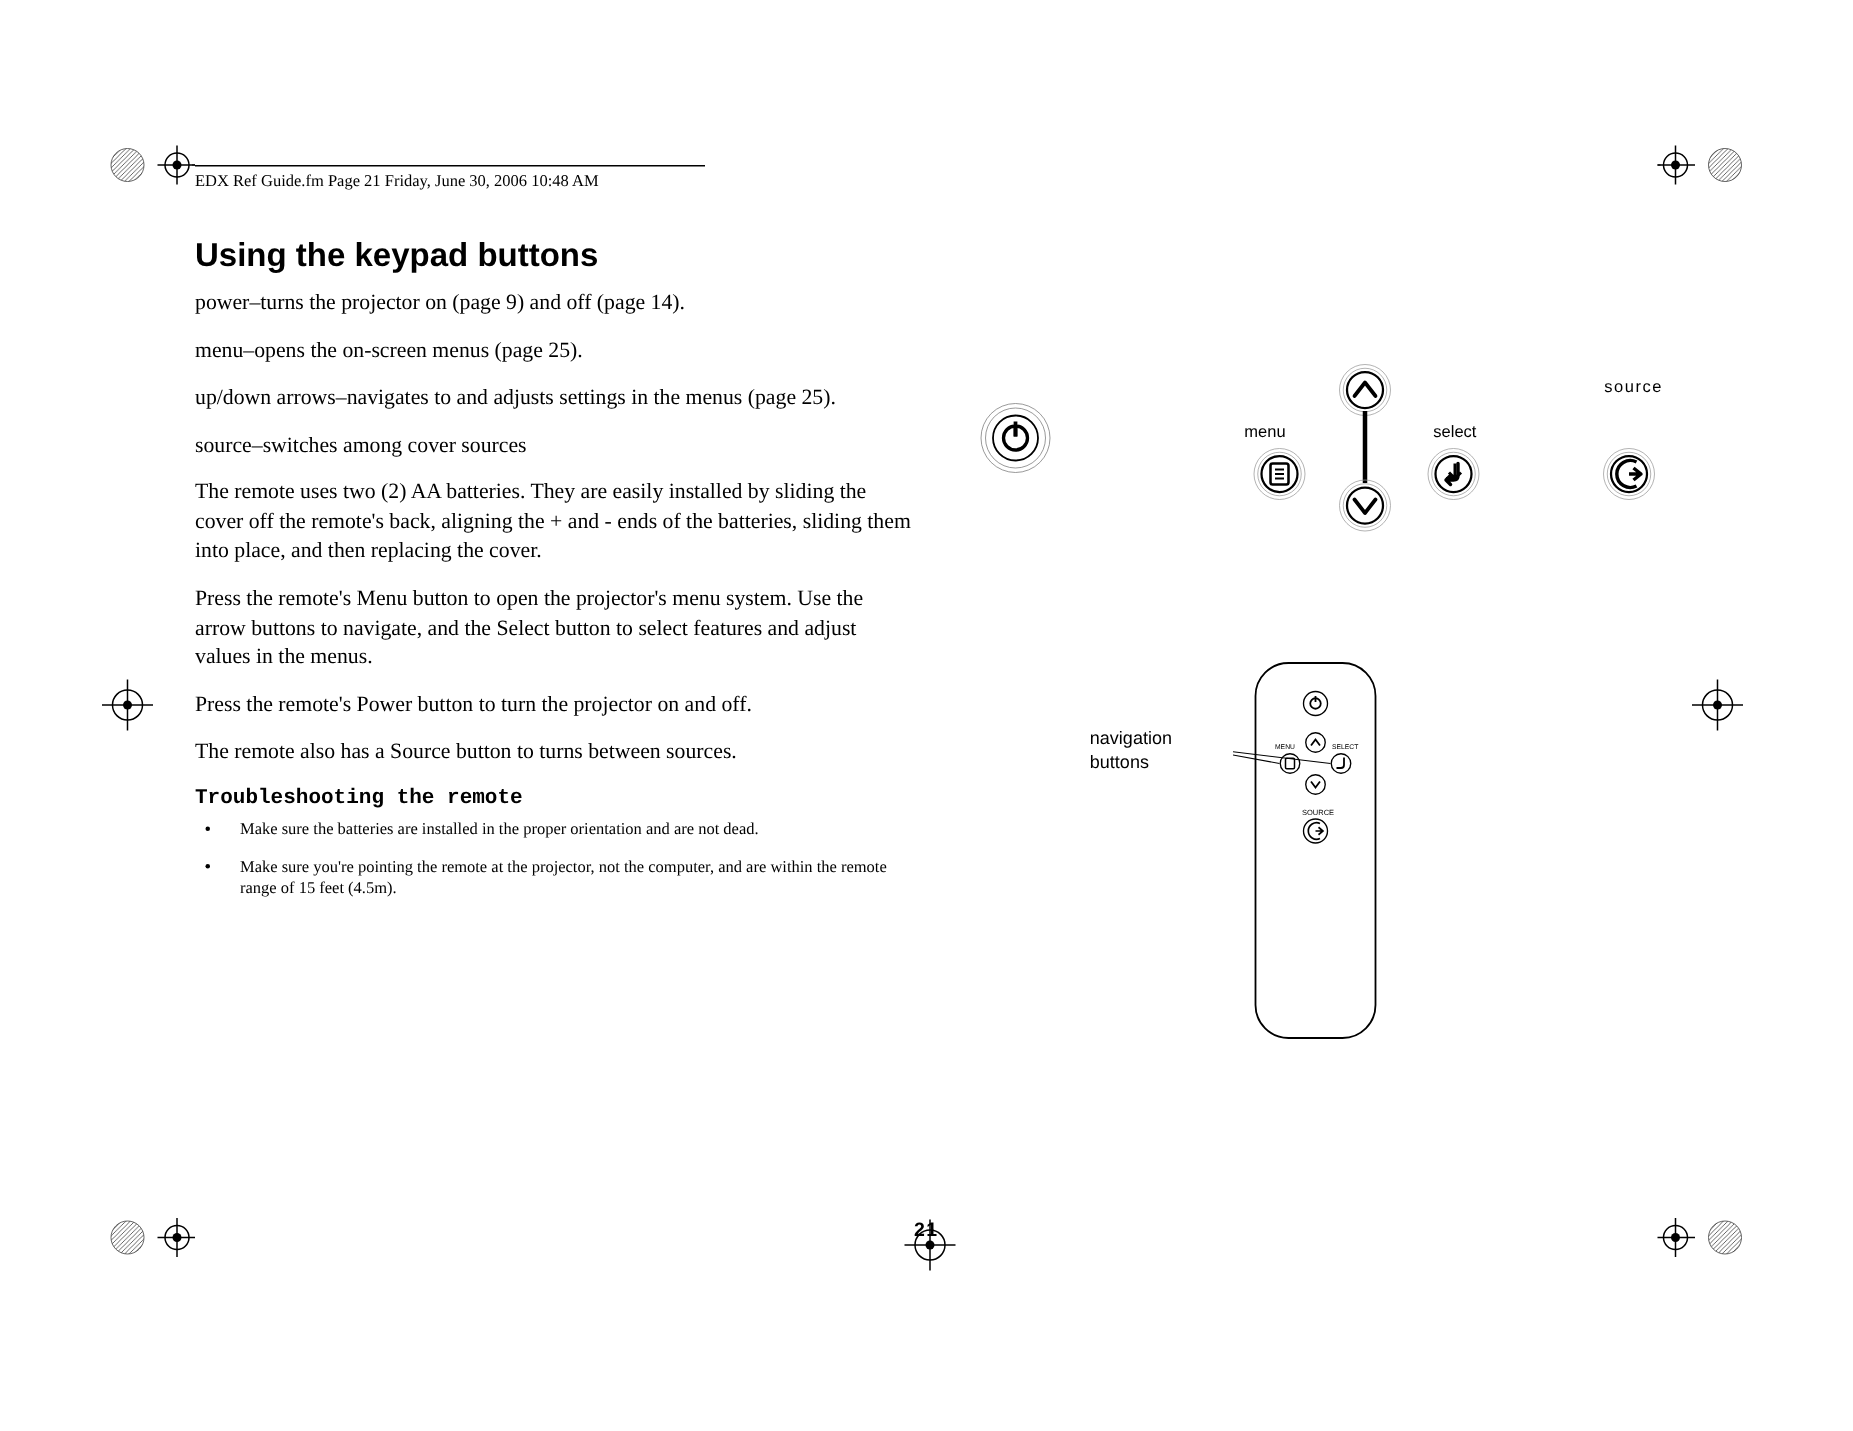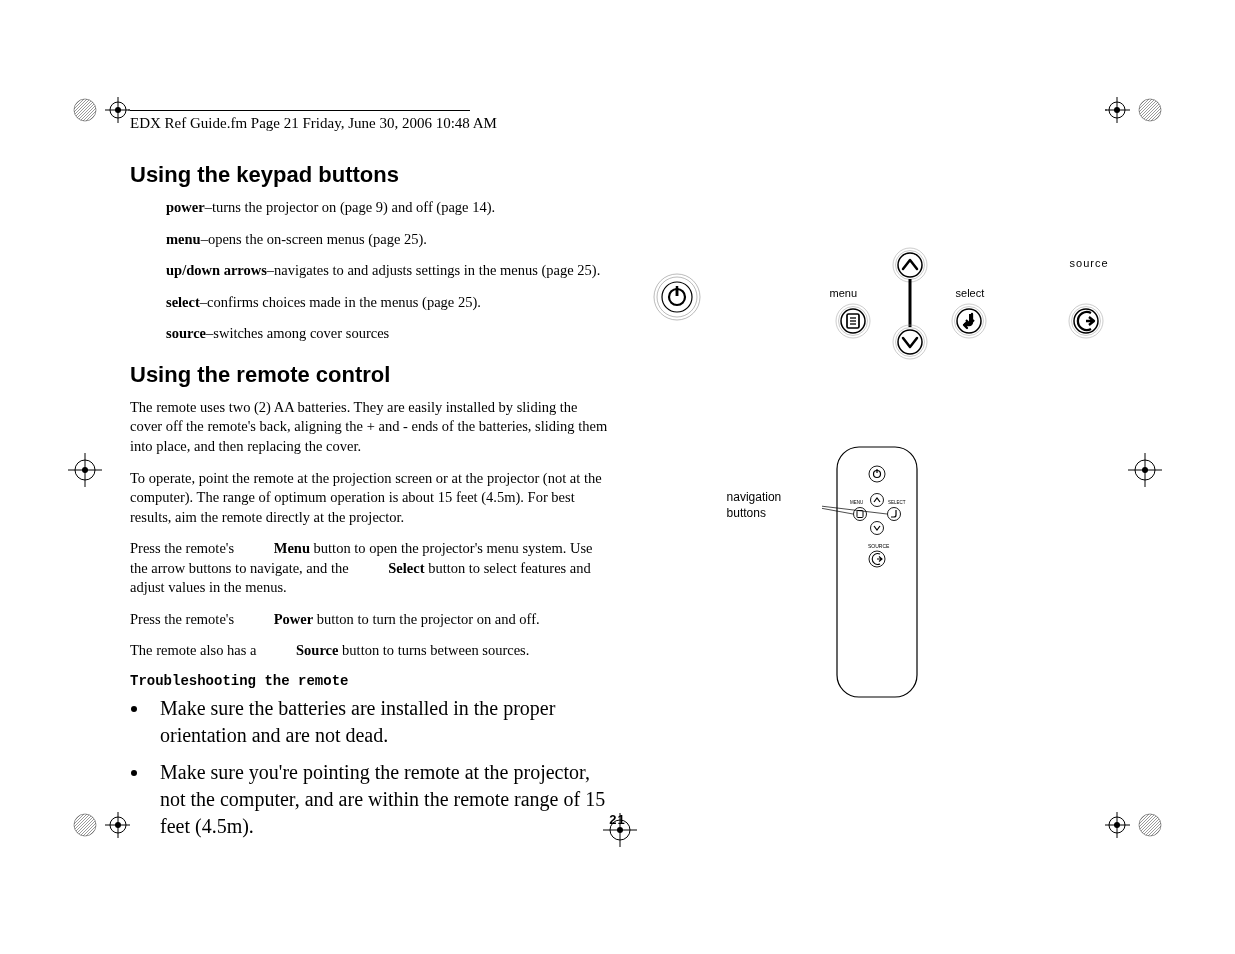--- a/index.html
+++ b/index.html
@@ -18,21 +18,21 @@
     left: 130px;
     top: 110px;
     width: 975px;
   }
   .header-line {
     border-top: 1px solid #000;
     width: 340px;
     margin-bottom: 4px;
   }
   .header-text {
-    font-size: 15px;
+    font-size: 11px;
     font-family: Georgia, serif;
     margin-bottom: 30px;
   }
   .content {
     display: flex;
     gap: 44px;
   }
   .left-col {
     width: 495px;
   }
@@ -44,33 +44,33 @@
     font-family: 'Trebuchet MS', 'Arial', sans-serif;
     font-weight: bold;
     font-size: 22px;
     margin: 0 0 10px 0;
   }
   .para {
     font-size: 14.5px;
     line-height: 1.35;
     margin: 0 0 12px 0;
   }
-  .bold { font-weight: bold; margin-left: 36px; }
+  .bold { font-weight: normal; }
   .sub-heading {
     font-family: Liberation Mono, monospace;
     font-weight: bold;
     font-size: 14px;
     margin: 6px 0 6px 0;
   }
   ul.bullets {
     margin: 0;
     padding-left: 20px;
   }
   ul.bullets li {
-    font-size: 20px;
+    font-size: 11px;
     line-height: 1.35;
     margin-bottom: 10px;
     padding-left: 10px;
   }
   .page-number {
     position: absolute;
     left: 50%;
     transform: translateX(-50%);
     top: 812px;
     font-family: 'Trebuchet MS', Arial, sans-serif;
@@ -189,26 +189,23 @@
 <div class="page">
   <div class="header-line"></div>
   <div class="header-text">EDX Ref Guide.fm  Page 21  Friday, June 30, 2006  10:48 AM</div>
 
   <div class="content">
     <div class="left-col">
       <h2>Using the keypad buttons</h2>
       <p class="para"><span class="bold">power</span><span>–turns the projector on (page 9) and off (page 14).</span></p>
       <p class="para"><span class="bold">menu</span><span>–opens the on-screen menus (page 25).</span></p>
       <p class="para"><span class="bold">up/down arrows</span><span>–navigates to and adjusts settings in the menus (page 25).</span></p>
-      <p class="para"><span class="bold">select</span><span>–confirms choices made in the menus (page 25).</span></p>
       <p class="para"><span class="bold">source</span><span>–switches among cover sources</span></p>
 
-      <h2 style="margin-top:18px;">Using the remote control</h2>
       <p class="para">The remote uses two (2) AA batteries. They are easily installed by sliding the cover off the remote's back, aligning the + and - ends of the batteries, sliding them into place, and then replacing the cover.</p>
-      <p class="para">To operate, point the remote at the projection screen or at the projector (not at the computer). The range of optimum operation is about 15 feet (4.5m). For best results, aim the remote directly at the projector.</p>
       <p class="para"><span>Press the remote's </span><span class="bold">Menu</span><span> button to open the projector's menu system. Use the arrow buttons to navigate, and the </span><span class="bold">Select</span><span> button to select features and adjust values in the menus.</span></p>
       <p class="para"><span>Press the remote's </span><span class="bold">Power</span><span> button to turn the projector on and off.</span></p>
       <p class="para"><span>The remote also has a </span><span class="bold">Source</span><span> button to turns between sources.</span></p>
       <div class="sub-heading">Troubleshooting the remote</div>
       <ul class="bullets">
         <li>Make sure the batteries are installed in the proper orientation and are not dead.</li>
         <li>Make sure you're pointing the remote at the projector, not the computer, and are within the remote range of 15 feet (4.5m).</li>
       </ul>
     </div>
 

